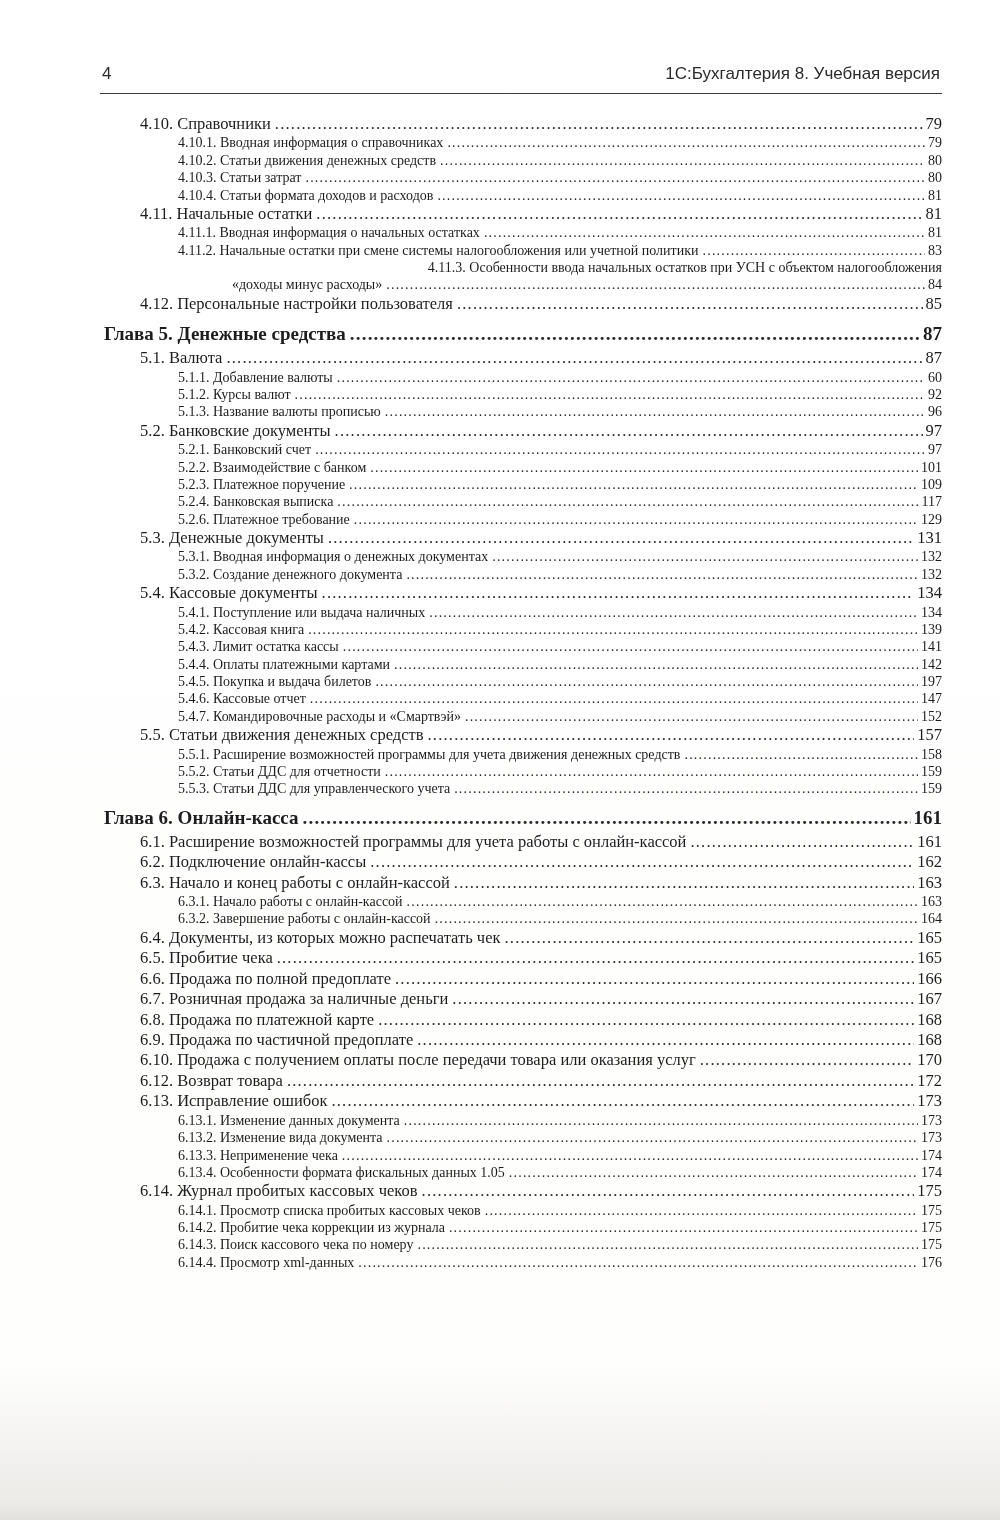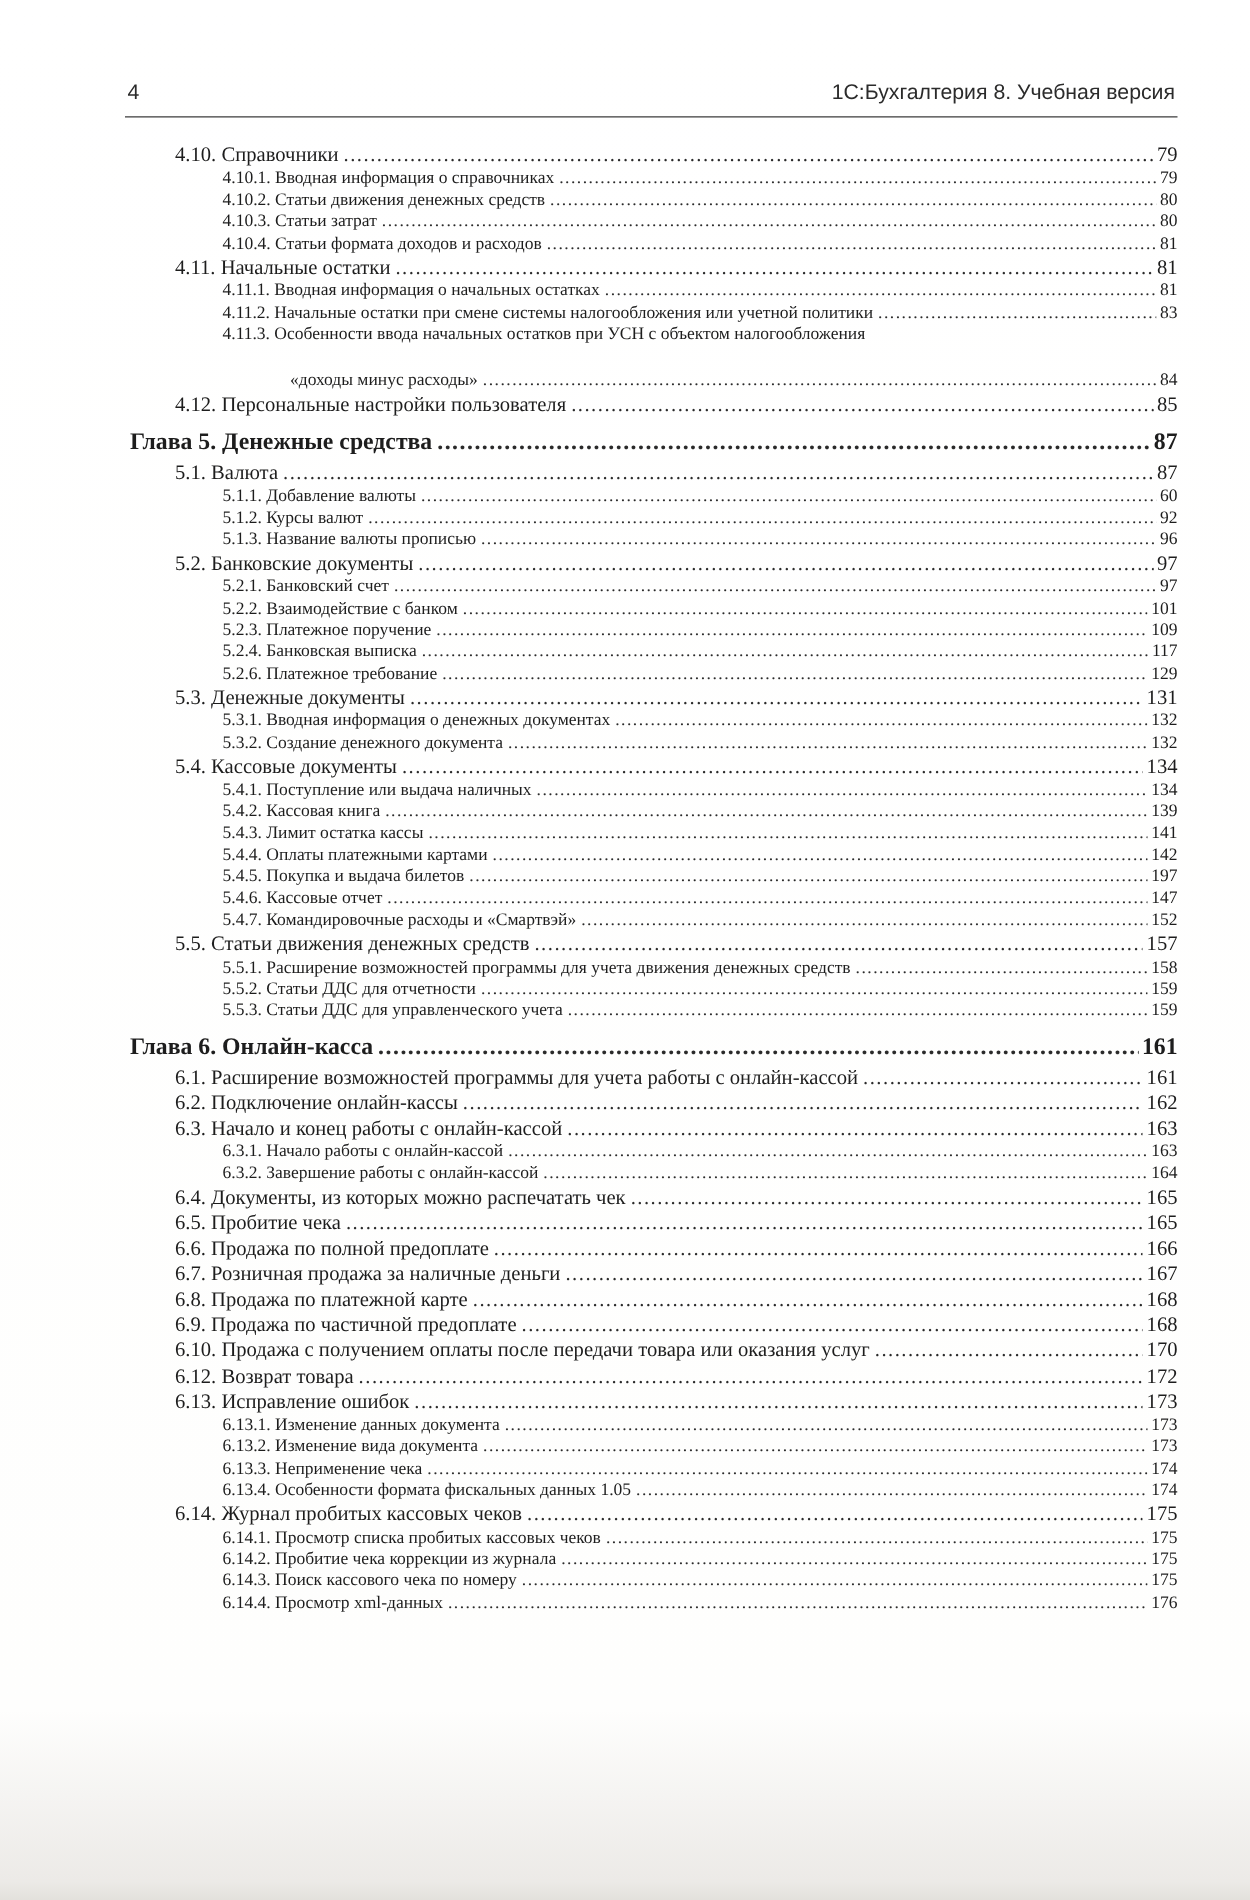--- a/index.html
+++ b/index.html
@@ -63,26 +63,26 @@
   }
   .section {
     font-size:16.5px;
     line-height:1.24;
     padding-left:40px;
   }
   .subsection {
     font-size:14px;
     line-height:1.24;
     padding-left:78px;
+    justify-content:flex-end;
   }
   .continuation {
     font-size:14px;
     line-height:1.24;
     padding-left:132px;
-    margin-top:20px;
   }
 </style>
 </head>
 <body>
 
 <div class="page">
   <header class="head">
     <span class="pagenum">4</span>
     <span class="booktitle">1С:Бухгалтерия 8. Учебная версия</span>
   </header>

